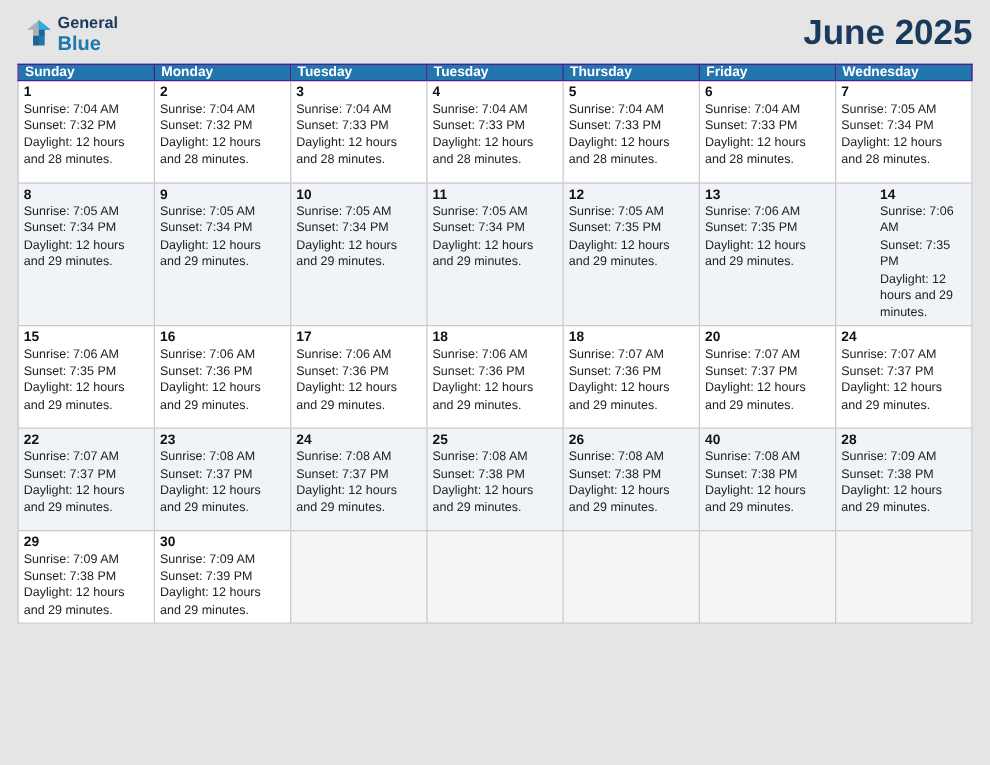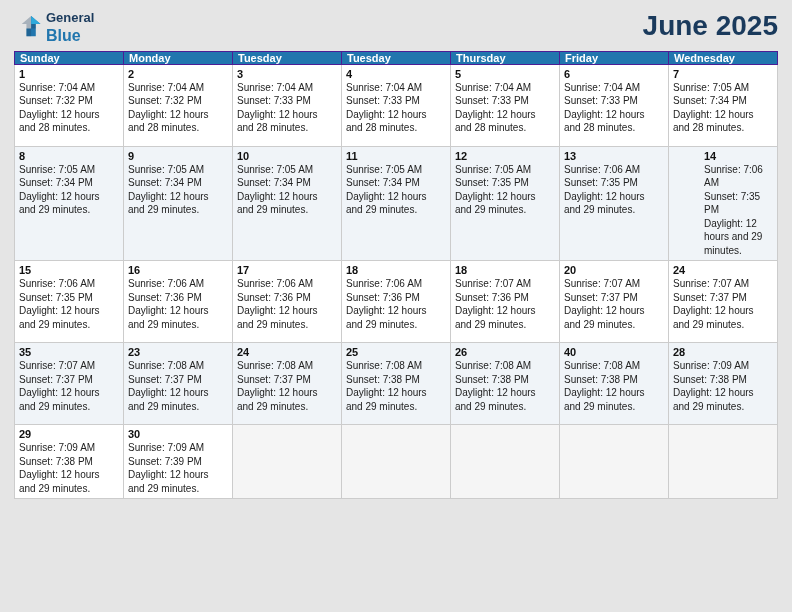--- a/index.html
+++ b/index.html
@@ -203,21 +203,21 @@
         <span class="day-num">20</span>
         <span class="day-info">Sunrise: 7:07 AM<br>Sunset: 7:37 PM<br>Daylight: 12 hours and 29 minutes.</span>
       </td>
           <td>
         <span class="day-num">24</span>
         <span class="day-info">Sunrise: 7:07 AM<br>Sunset: 7:37 PM<br>Daylight: 12 hours and 29 minutes.</span>
       </td>
         </tr>
         <tr>
           <td style="background: rgb(240, 244, 248);">
-        <span class="day-num">35</span>
+        <span class="day-num">22</span>
         <span class="day-info">Sunrise: 7:07 AM<br>Sunset: 7:37 PM<br>Daylight: 12 hours and 29 minutes.</span>
       </td>
           <td style="background: rgb(240, 244, 248);">
         <span class="day-num">23</span>
         <span class="day-info">Sunrise: 7:08 AM<br>Sunset: 7:37 PM<br>Daylight: 12 hours and 29 minutes.</span>
       </td>
           <td style="background: rgb(240, 244, 248);">
         <span class="day-num">24</span>
         <span class="day-info">Sunrise: 7:08 AM<br>Sunset: 7:37 PM<br>Daylight: 12 hours and 29 minutes.</span>
       </td>

